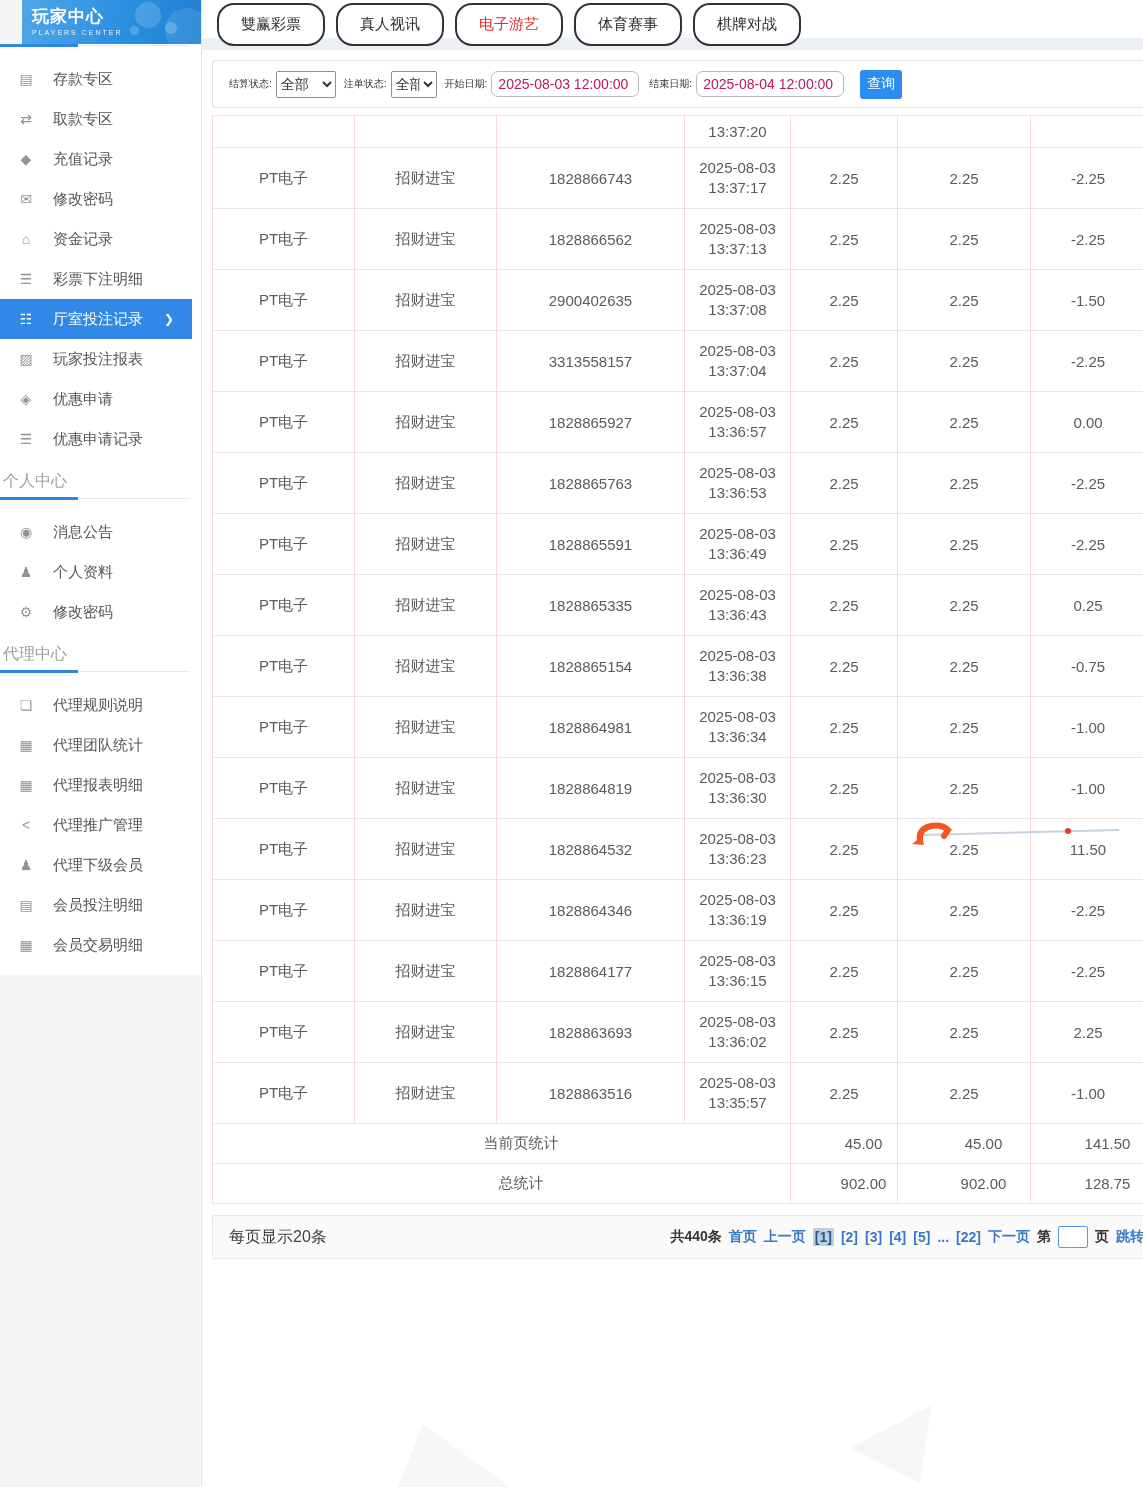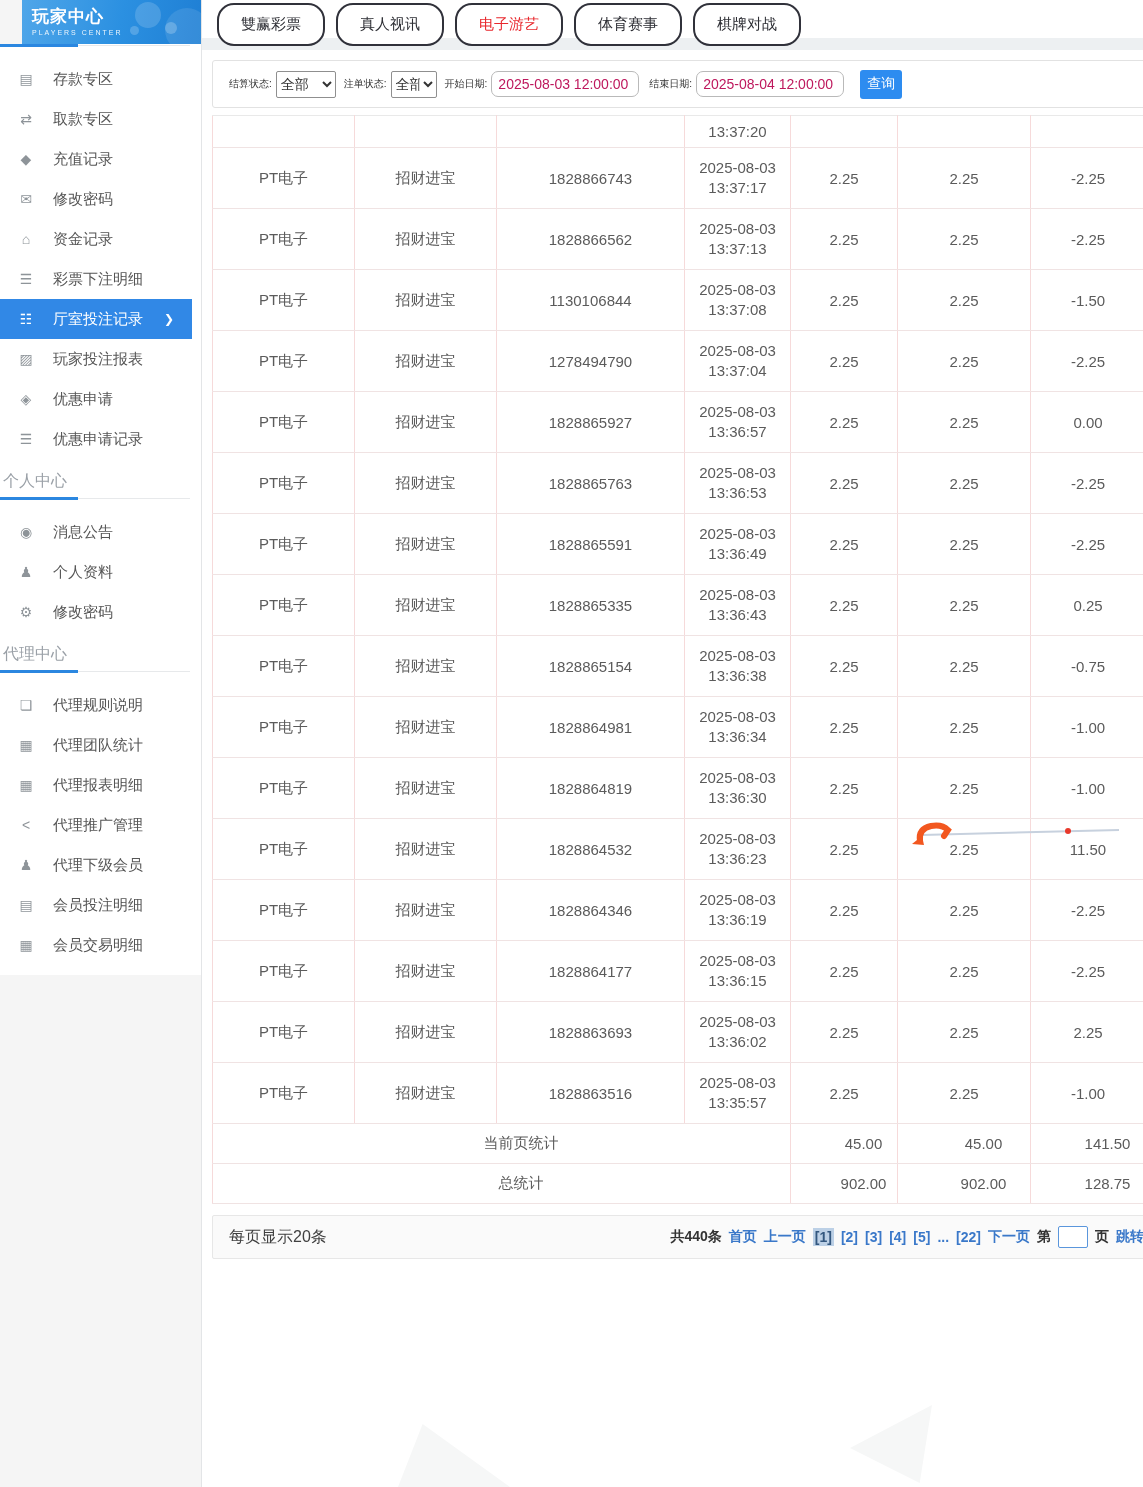--- a/index.html
+++ b/index.html
@@ -259,33 +259,33 @@
             <div class="l2">2025-08-03</div>
             <div class="l2">13:37:13</div>
           </td>
           <td>2.25</td>
           <td>2.25</td>
           <td>-2.25</td>
         </tr>
         <tr class="r">
           <td>PT电子</td>
           <td>招财进宝</td>
-          <td>1130106844</td>
+          <td>2900402635</td>
           <td>
             <div class="l2">2025-08-03</div>
             <div class="l2">13:37:08</div>
           </td>
           <td>2.25</td>
           <td>2.25</td>
           <td>-1.50</td>
         </tr>
         <tr class="r">
           <td>PT电子</td>
           <td>招财进宝</td>
-          <td>1278494790</td>
+          <td>3313558157</td>
           <td>
             <div class="l2">2025-08-03</div>
             <div class="l2">13:37:04</div>
           </td>
           <td>2.25</td>
           <td>2.25</td>
           <td>-2.25</td>
         </tr>
         <tr class="r">
           <td>PT电子</td>

